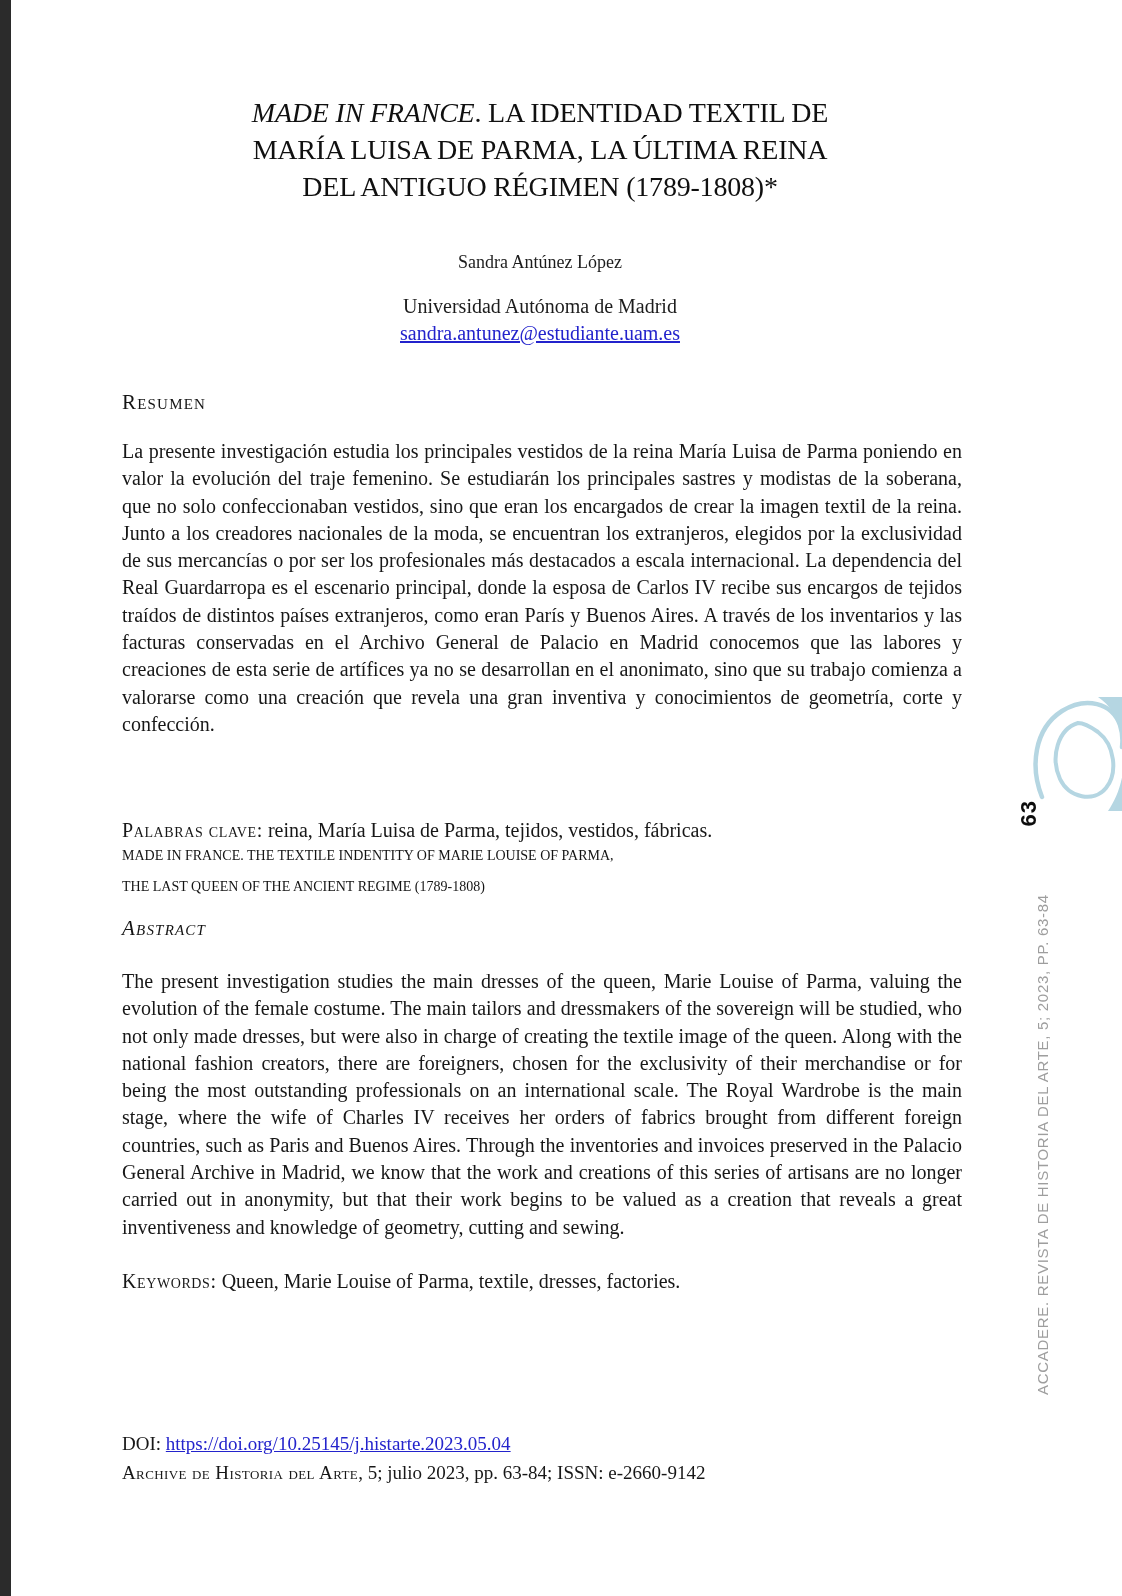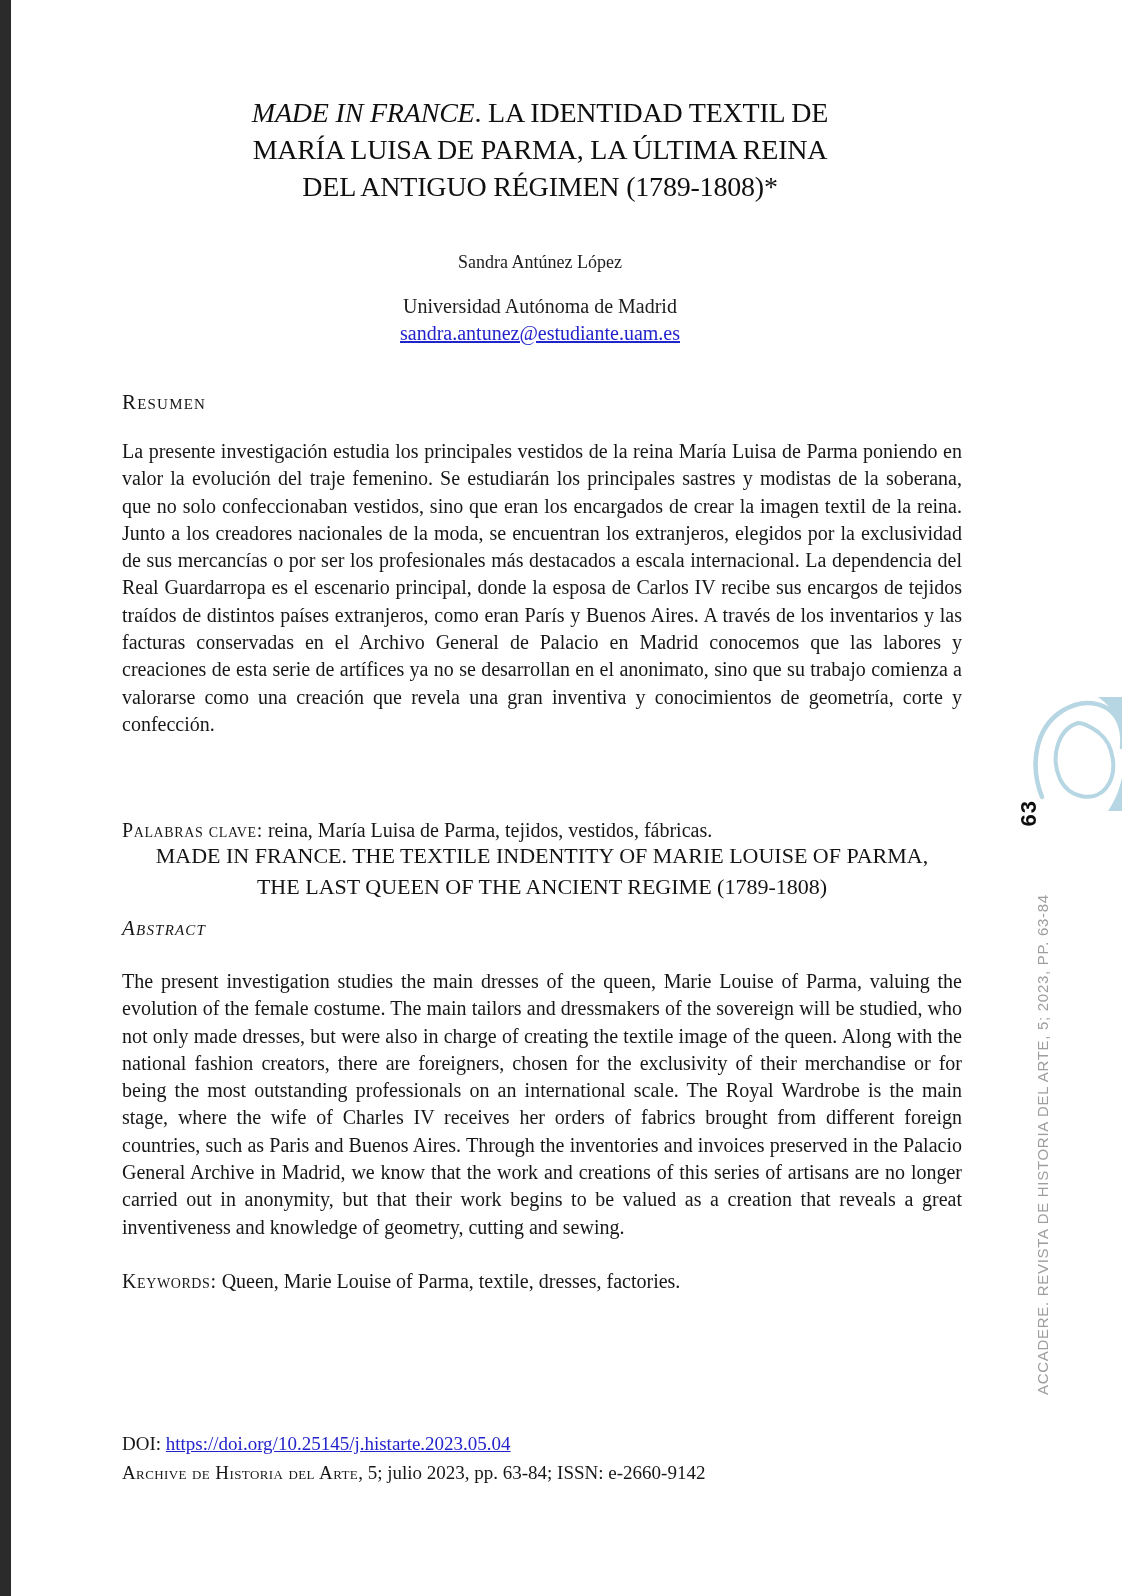--- a/index.html
+++ b/index.html
@@ -62,22 +62,21 @@
     position: absolute;
     left: 122px; width: 840px;
     font-size: 20px;
     line-height: 27px;
     color: #171717;
   }
   .kw-label { font-variant: small-caps; letter-spacing: 0.6px; }
   .en-title {
     position: absolute;
     left: 122px; top: 840px; width: 840px;
-    text-align: center;
-    font-size: 22px;
+    font-size: 14px;
     line-height: 31px;
     color: #141414;
   }
   .footer-block {
     position: absolute;
     left: 122px; top: 1429px; width: 840px;
     text-align: left;
     font-size: 19px;
     line-height: 29px;
     color: #171717;

